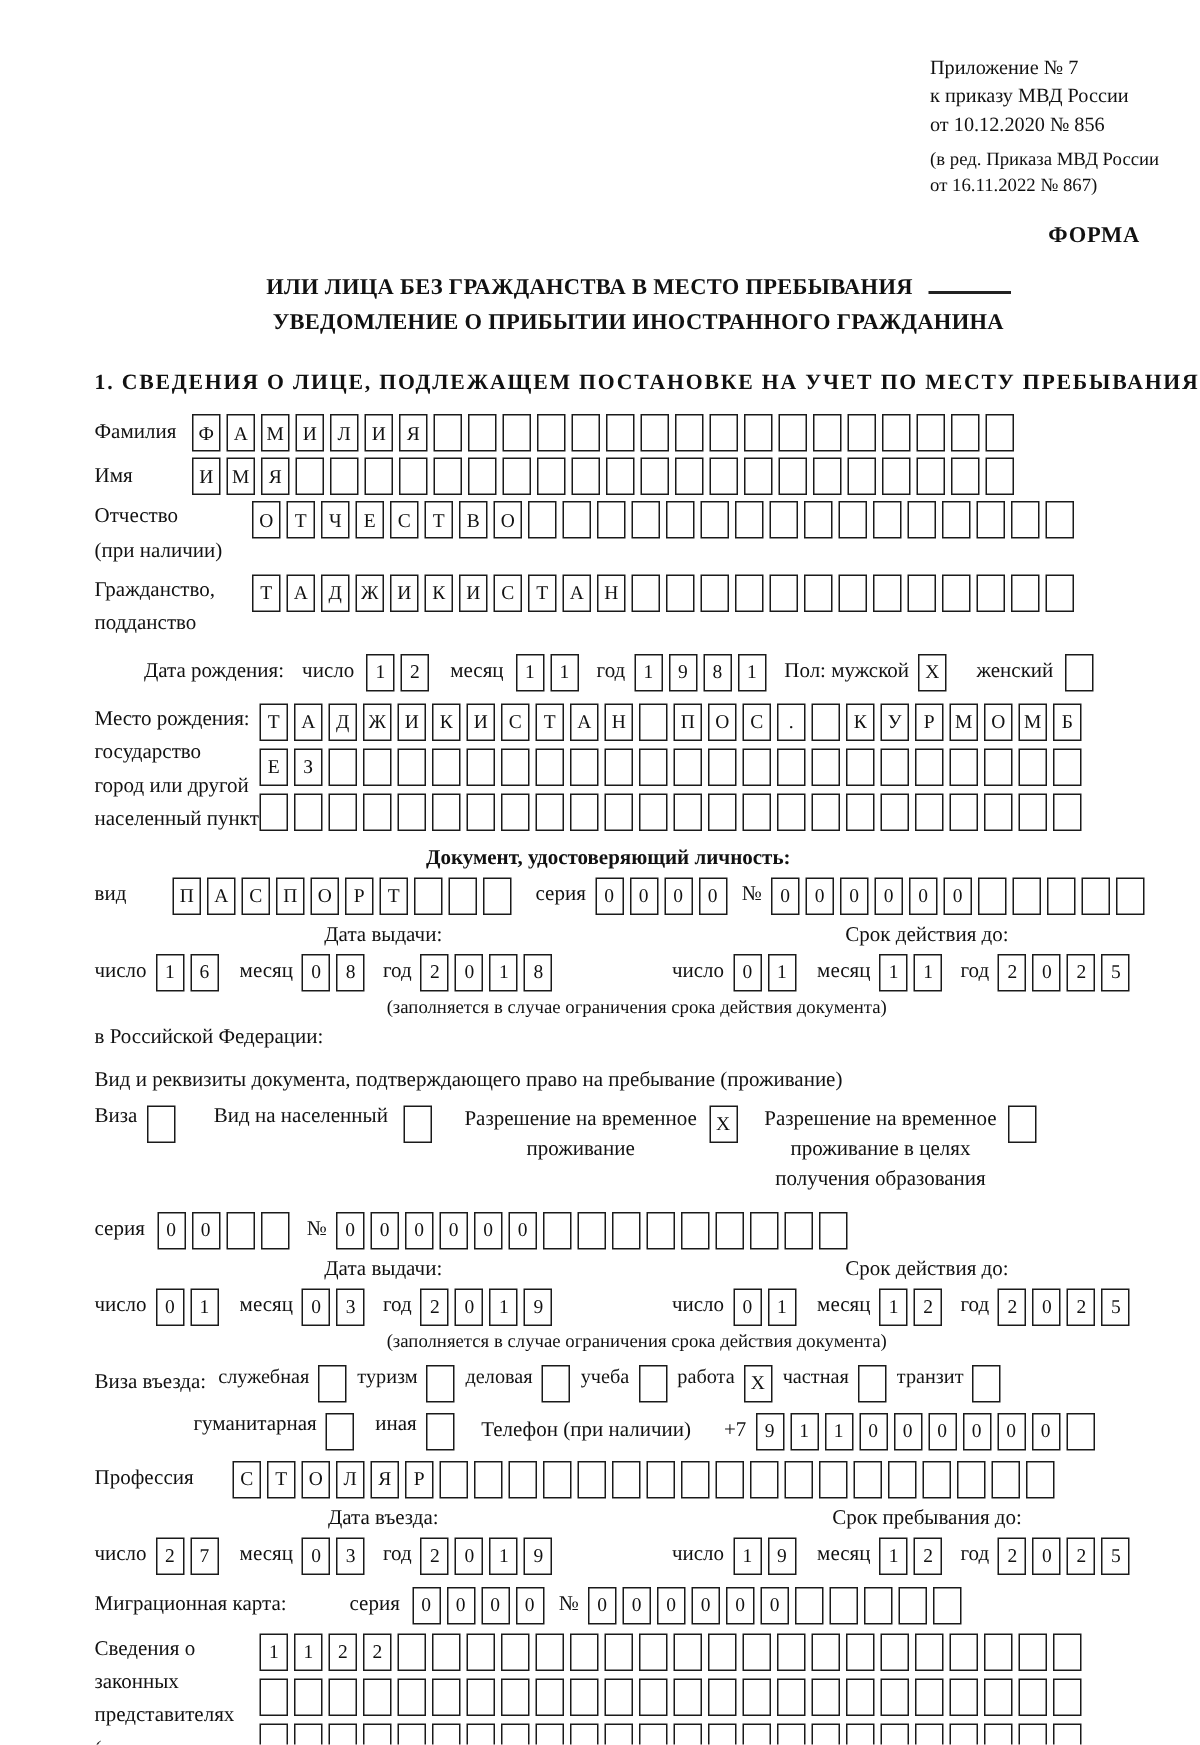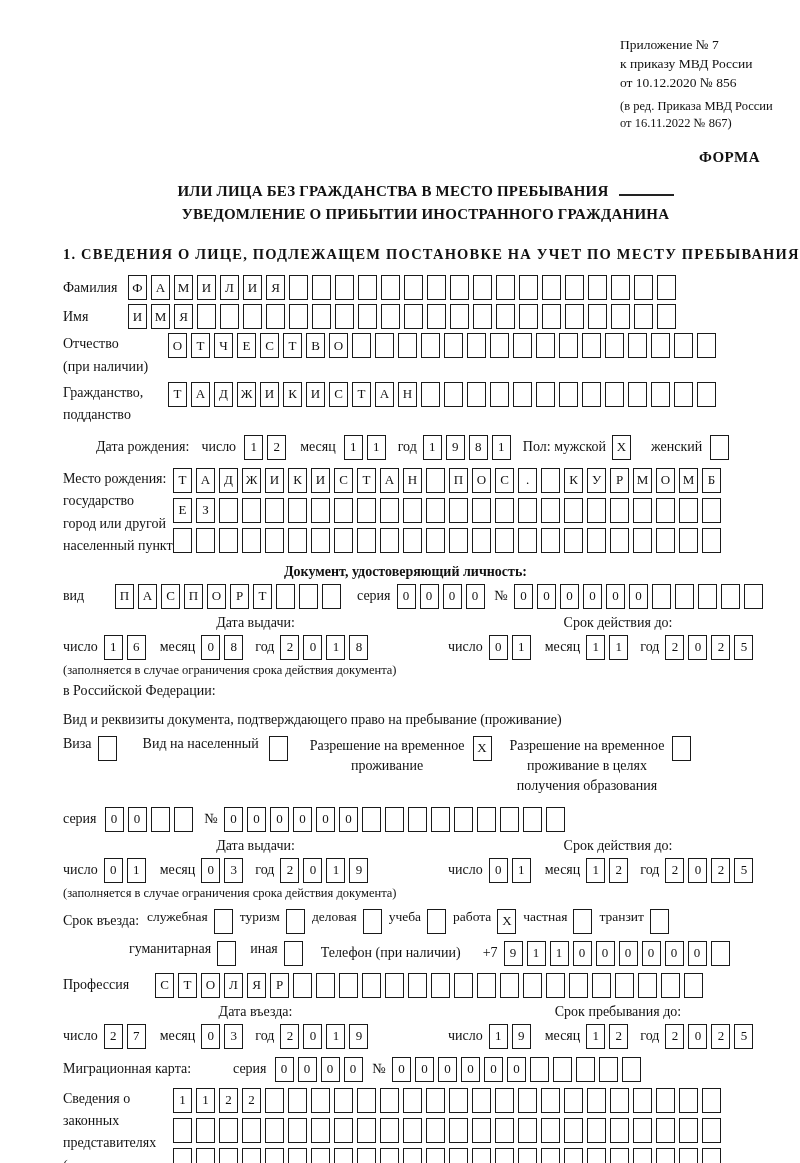--- a/index.html
+++ b/index.html
@@ -28,21 +28,21 @@
   .stack .cells { margin-bottom:5px; display:flex; }
   .mlines { line-height:1.6; }
 
   .center-bold { text-align:center; font-weight:bold; margin-top:6px; margin-bottom:2px; padding-right:40px; }
 
   .dp-head { display:flex; margin-top:6px; }
   .dp-head-l { width:385px; text-align:center; }
   .dp-head-r { flex:1; text-align:center; }
   .dp-l { width:385px; display:flex; align-items:center; }
   .dp-r { flex:1; display:flex; align-items:center; }
-  .note { text-align:left; font-size:12.5px; margin-top:3px; padding-right:2px; }
+  .note { text-align:center; font-size:12.5px; margin-top:3px; padding-right:2px; }
 
   .opt { display:inline-flex; align-items:flex-start; }
   .opt .cell { margin-left:6px; margin-right:0; }
   .pre { white-space:pre-line; text-align:center; line-height:1.45; }
   .purpose-row { font-size:13.5px; }
   .purpose-row .opt { margin-right:7px; }
   .para { margin-top:8px; line-height:1.5; }
 </style>
 </head>
 <body>
@@ -477,21 +477,21 @@
           <span class="cell">2</span>
           <span class="cell">0</span>
           <span class="cell">2</span>
           <span class="cell">5</span>
         </span>
     </span>
   </div>
   <div class="note">(заполняется в случае ограничения срока действия документа)</div>
 
   <div class="row purpose-row" style="margin-top:8px;">
-    <span class="mr8" style="font-size:14px;">Срок въезда:</span>
+    <span class="mr8" style="font-size:14px;">Виза въезда:</span>
     <span class="opt">
         <span>служебная</span>
         <span class="cell"></span>
       </span>
     <span class="opt">
         <span>туризм</span>
         <span class="cell"></span>
       </span>
     <span class="opt">
         <span>деловая</span>

